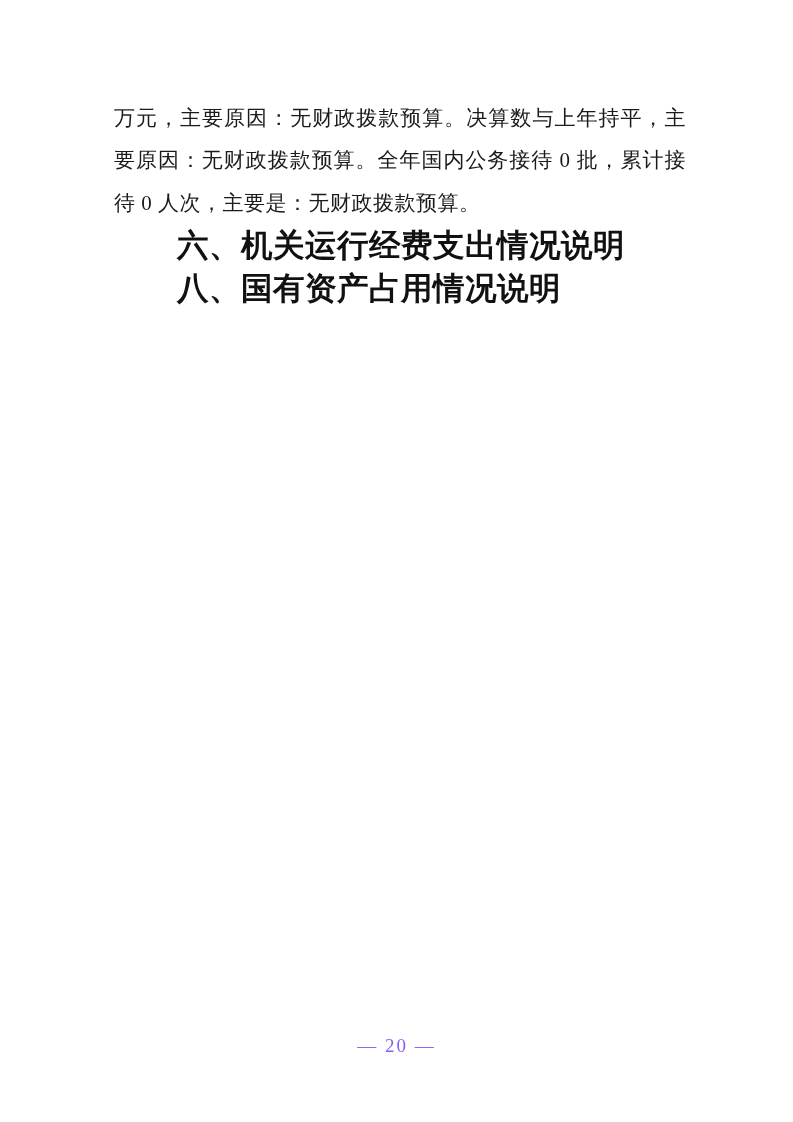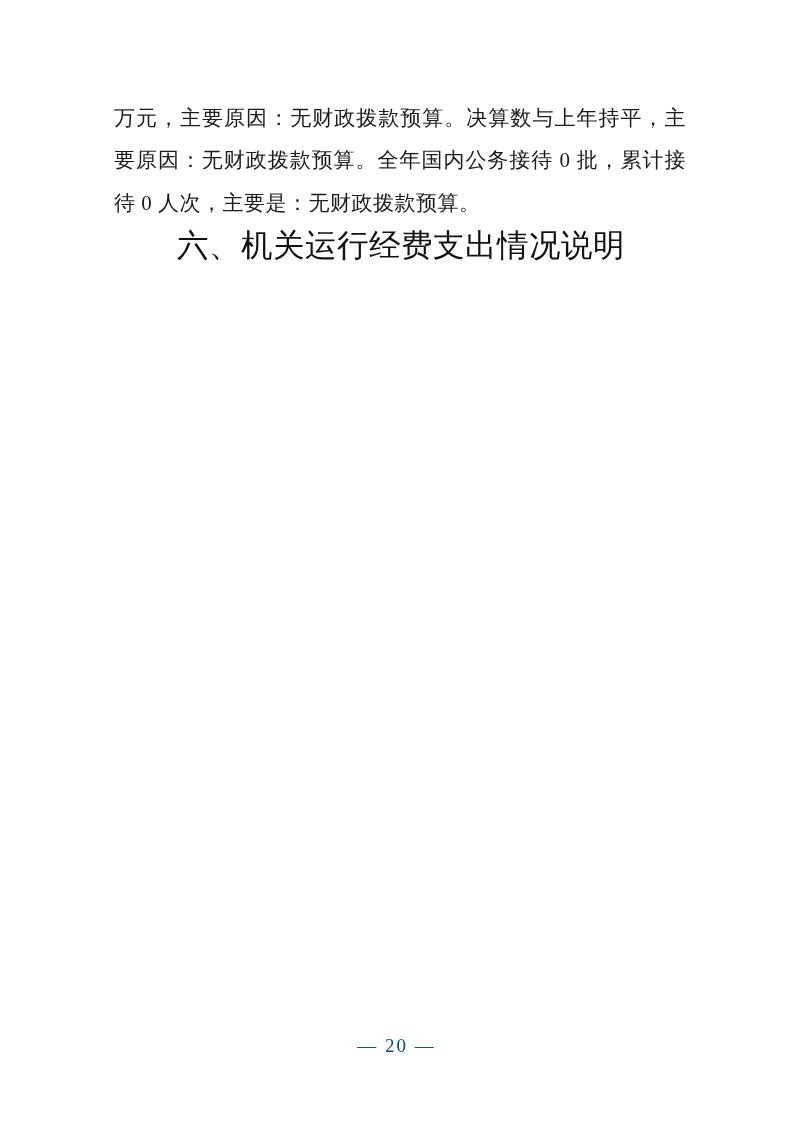--- a/index.html
+++ b/index.html
@@ -31,49 +31,50 @@
     letter-spacing: 0.5px;
   }
   .para {
     text-indent: 2em;
   }
   .para-cont {
     text-indent: 0;
   }
   .heading {
     font-family: "Liberation Sans", "DejaVu Sans", sans-serif;
-    font-weight: normal;
+    font-weight: bold;
     text-indent: 2em;
     text-align: left;
     color: #111111;
   }
   .footer {
     position: absolute;
     top: 1035px;
     left: 0;
     width: 100%;
     text-align: center;
     font-size: 19px;
-    color: #0c4a6e;
+    color: #8b5cf6;
     letter-spacing: 2px;
   }
 </style>
 </head>
 <body>
 
 <div class="page">
 
   <div class="content">
 
     <p class="para-cont">万元，主要原因：无财政拨款预算。决算数与上年持平，主要原因：无财政拨款预算。全年国内公务接待 0 批，累计接待 0 人次，主要是：无财政拨款预算。</p>
 
     <h2 class="heading">六、机关运行经费支出情况说明</h2>
 
 
 
 
+    <h2 class="heading">八、国有资产占用情况说明</h2>
 
 
   </div>
 
   <div class="footer">— 20 —</div>
 
 </div>
 
 </body></html>

